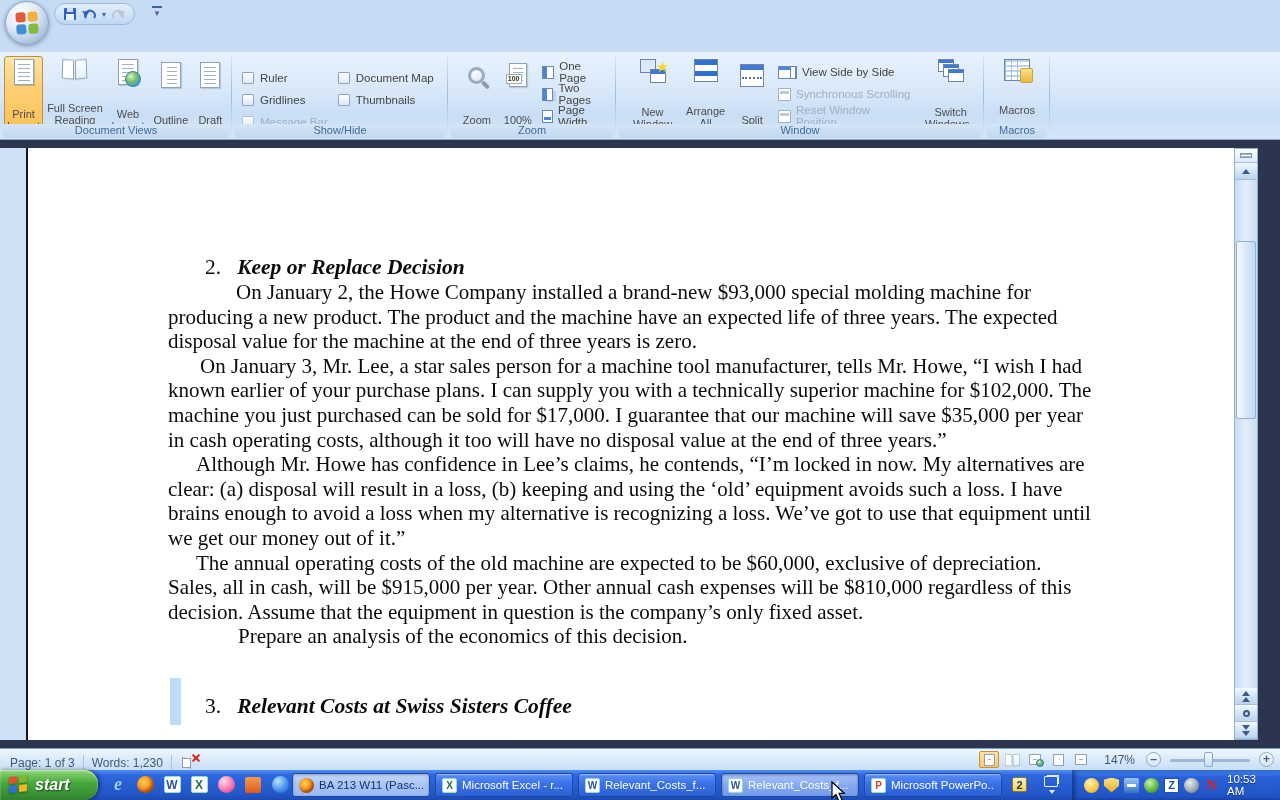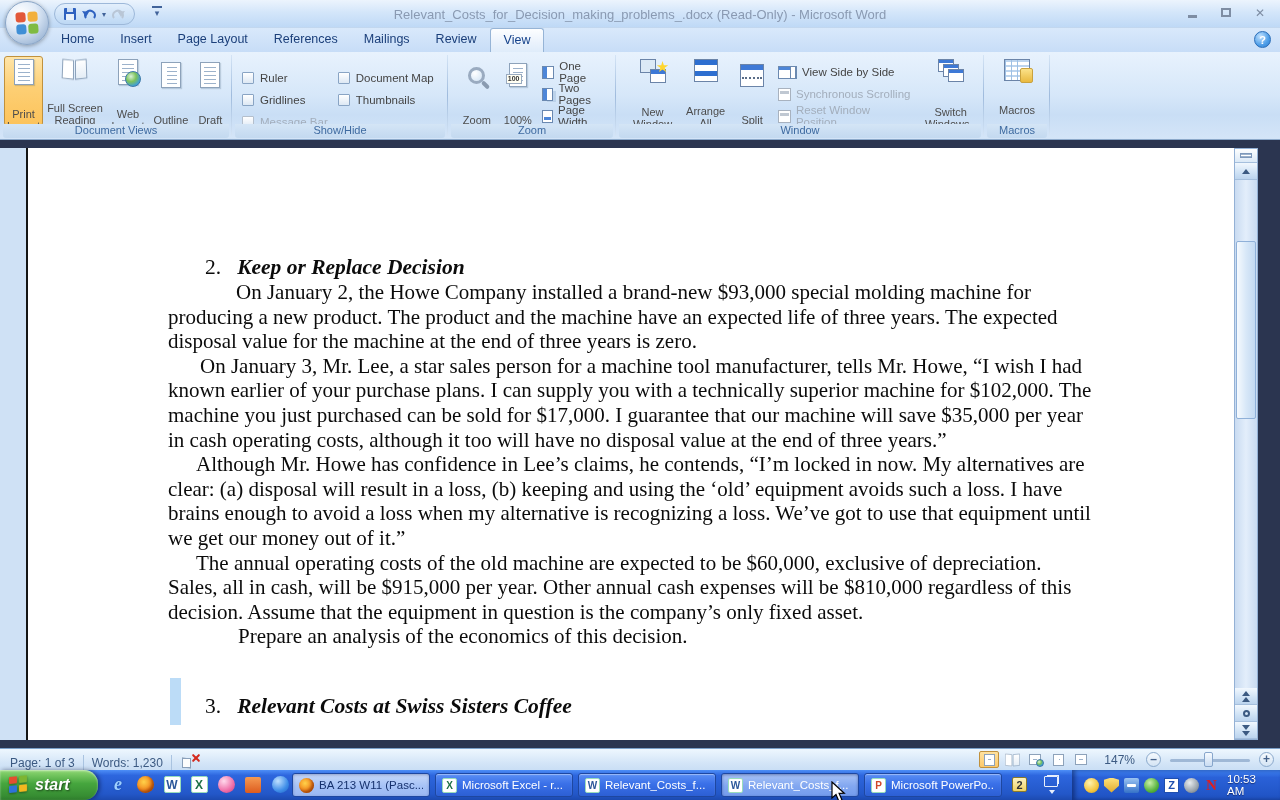--- a/index.html
+++ b/index.html
@@ -219,28 +219,20 @@
   .ti.novell { background:transparent; color:#e01f1f; font-size:15px; font-weight:bold; text-align:center; line-height:15px; font-family:"Liberation Serif",serif; }
   .clock { color:#fff; font-size:11.5px; margin-left:3px; text-shadow:0 1px 1px rgba(0,0,30,.5); }
 
   .cursor { position:absolute; left:830px; top:781px; z-index:99; }
 </style>
 </head>
 <body>
 
 <div id="window">
 
-  <div class="titlebar">
-    <div class="title-text">Relevant_Costs_for_Decision_making_problems_.docx (Read-Only) - Microsoft Word</div>
-    <div class="win-controls">
-      <div class="wc wc-min"><i></i></div>
-      <div class="wc wc-restore"><i></i></div>
-      <div class="wc">✕</div>
-    </div>
-  </div>
 
   <div class="orb">
     <div class="orb-logo">
         <i></i>
         <i></i>
         <i></i>
         <i></i>
       </div>
   </div>
 
@@ -261,32 +253,20 @@
     <span class="dd">▾</span>
     <span>
       <svg width="15" height="13">
           <path d="M3 10 A5 4.5 0 1 1 11 10" fill="none" stroke="#b9c6d6" stroke-width="2" transform="scale(-1,1) translate(-14,0)"></path>
           <path d="M13 4 L9 10 L6 5 Z" fill="#b9c6d6" transform="translate(1,-1)"></path>
         </svg>
     </span>
   </div>
   <div class="qat-more"><b></b><span>▾</span></div>
 
-  <div class="tabrow">
-    <div class="tabs">
-      <div class="tab">Home</div>
-      <div class="tab">Insert</div>
-      <div class="tab">Page Layout</div>
-      <div class="tab">References</div>
-      <div class="tab">Mailings</div>
-      <div class="tab">Review</div>
-      <div class="tab active">View</div>
-    </div>
-    <div class="help-btn">?</div>
-  </div>
 
   <div class="ribbon">
 
     <div class="group" style="width:232px;">
       <div class="bigbtn selected" style="width:46px;">
         <div class="bicon">
             <div class="pg" style="width:20px;height:26px;">
               <div class="ln"></div>
             </div>
           </div>

